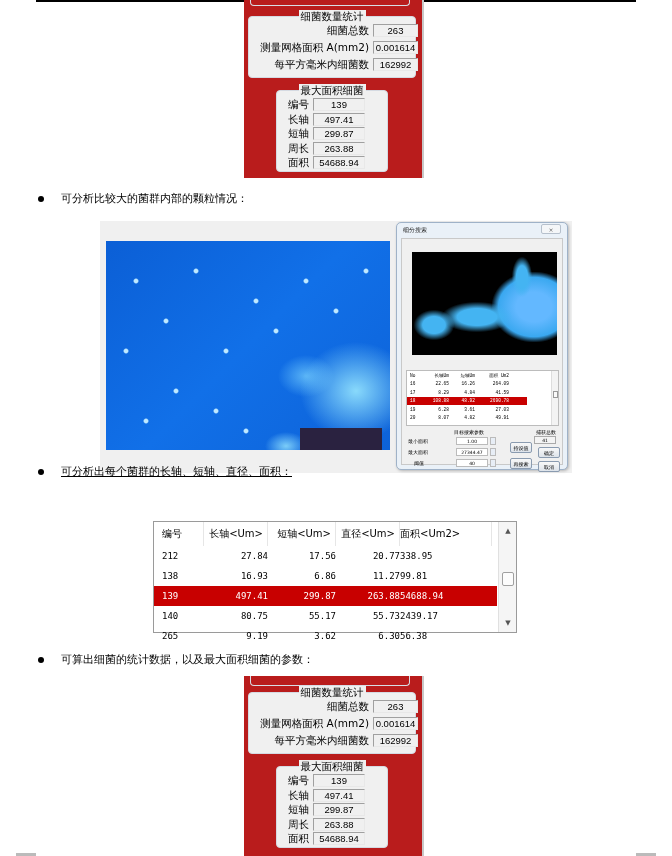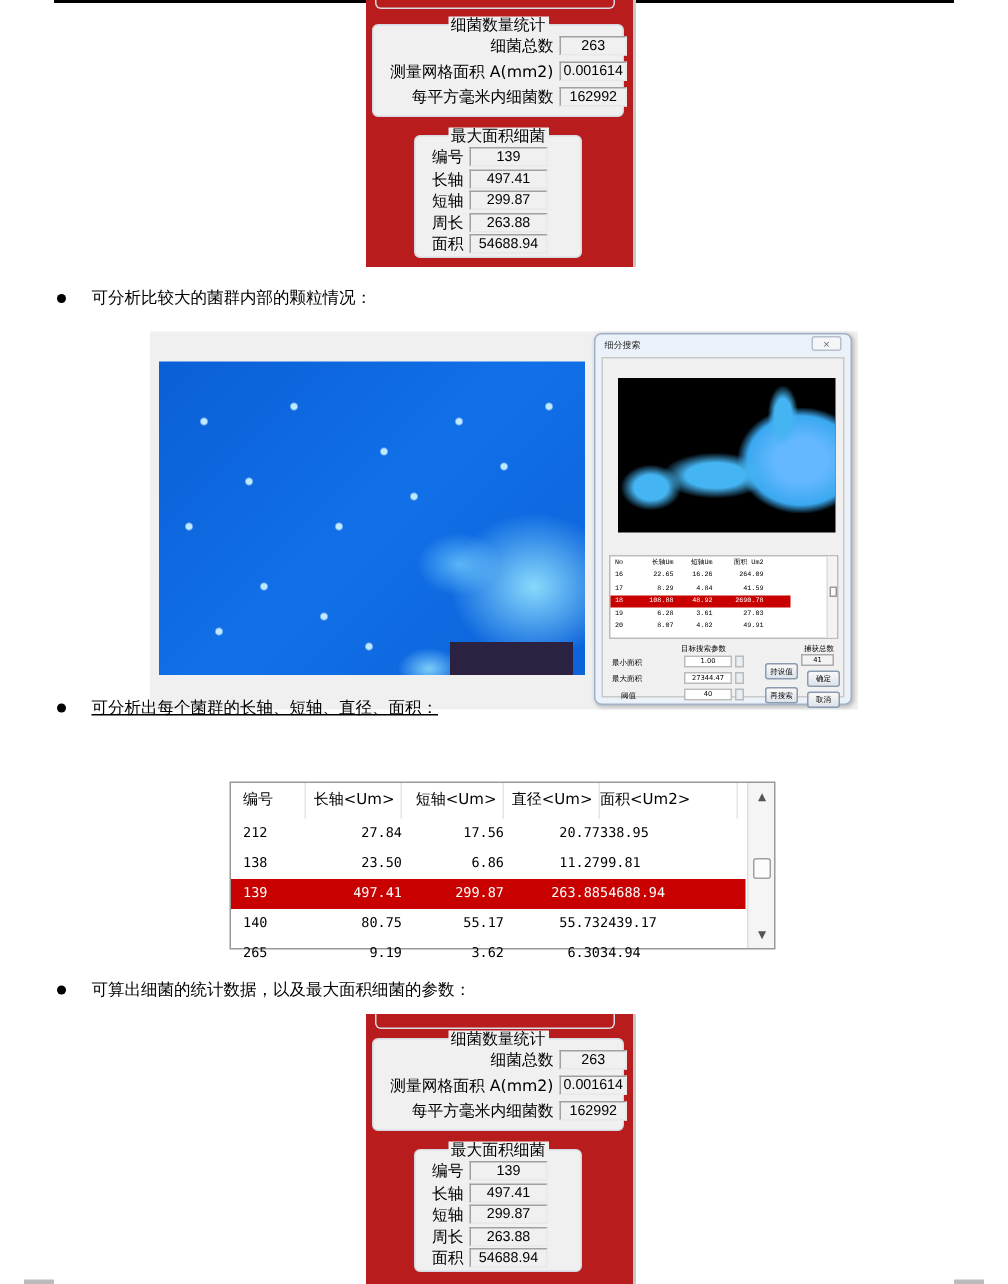--- a/index.html
+++ b/index.html
@@ -266,21 +266,21 @@
   </div>
   <div class="bt-row">
     <span class="c0">212</span>
     <span class="c1">27.84</span>
     <span class="c2">17.56</span>
     <span class="c3">20.77</span>
     <span class="c4">338.95</span>
   </div>
   <div class="bt-row">
     <span class="c0">138</span>
-    <span class="c1">23.50</span>
+    <span class="c1">16.93</span>
     <span class="c2">6.86</span>
     <span class="c3">11.27</span>
     <span class="c4">99.81</span>
   </div>
   <div class="bt-row sel">
     <span class="c0">139</span>
     <span class="c1">497.41</span>
     <span class="c2">299.87</span>
     <span class="c3">263.88</span>
     <span class="c4">54688.94</span>
@@ -290,21 +290,21 @@
     <span class="c1">80.75</span>
     <span class="c2">55.17</span>
     <span class="c3">55.73</span>
     <span class="c4">2439.17</span>
   </div>
   <div class="bt-row">
     <span class="c0">265</span>
     <span class="c1">9.19</span>
     <span class="c2">3.62</span>
     <span class="c3">6.30</span>
-    <span class="c4">34.94</span>
+    <span class="c4">56.38</span>
   </div>
   <div class="bt-scroll">
     <div class="up">▲</div>
     <div class="thumb"></div>
     <div class="down">▼</div>
   </div>
 </div>
 
 <div class="bullet" style="top:652px;text-align:right;">
   <span class="dot"></span>

